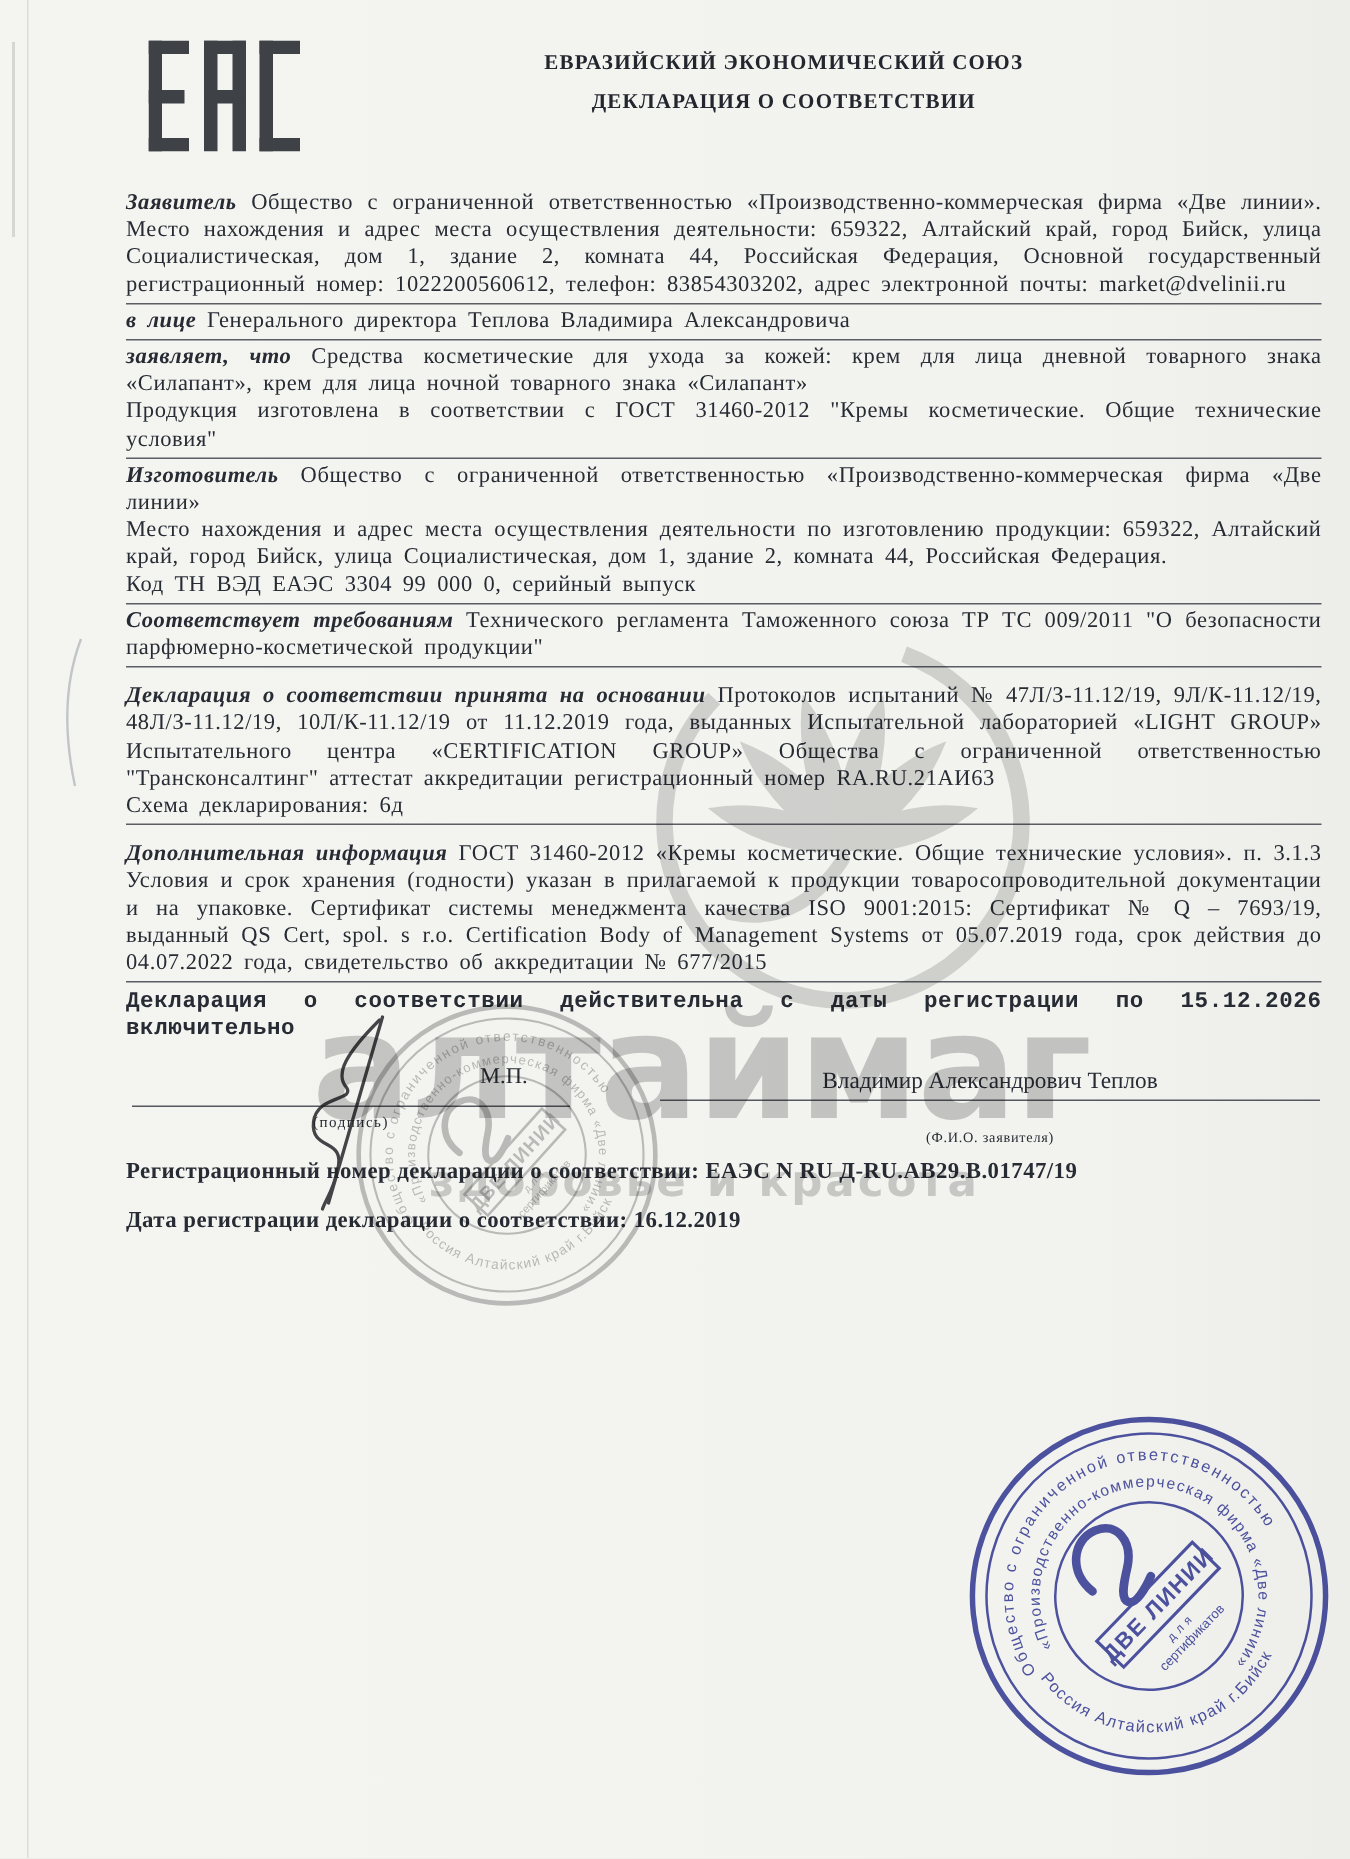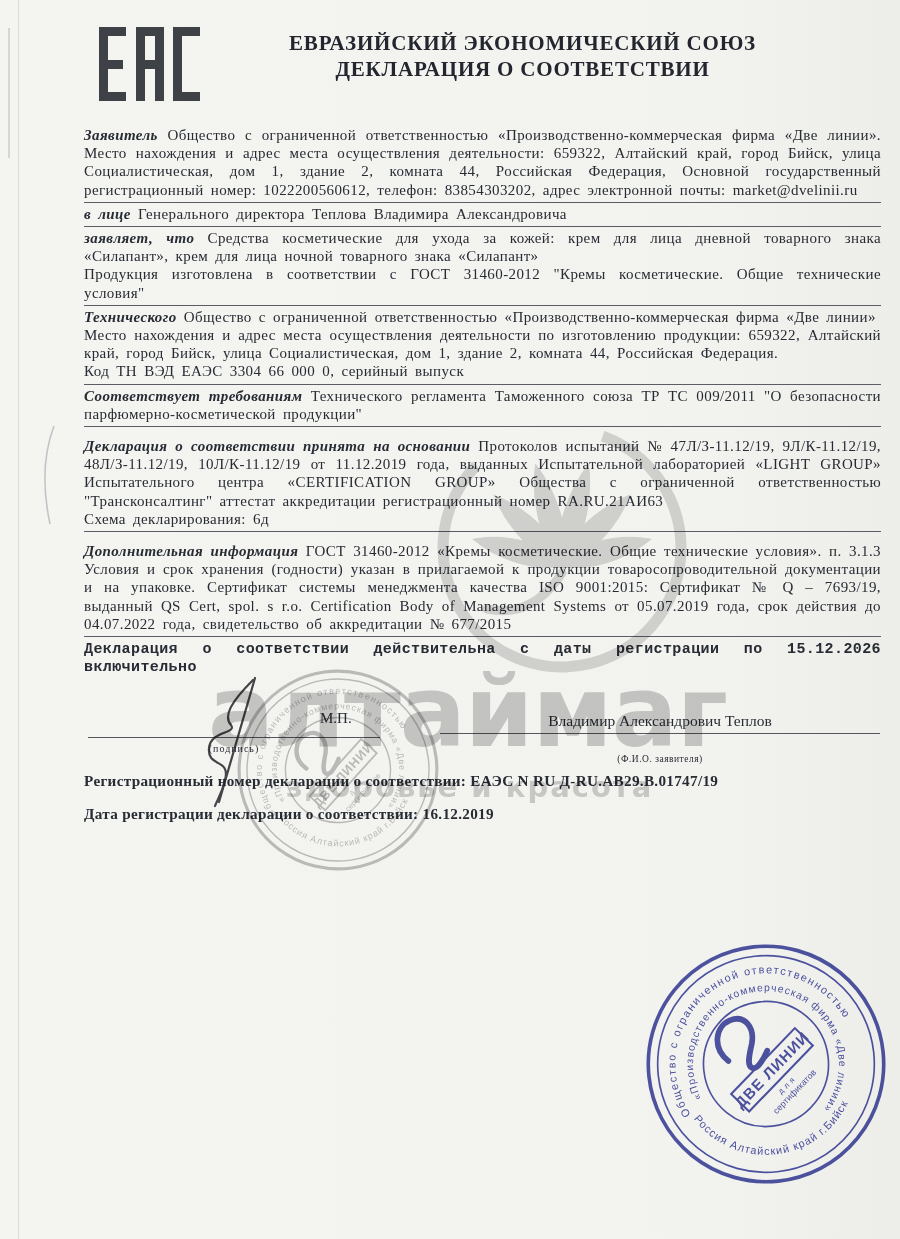--- a/index.html
+++ b/index.html
@@ -5,21 +5,21 @@
   html,body{margin:0;padding:0;background:#e9e9e6;}
   .page{position:relative;width:900px;height:1239px;overflow:hidden;
         background:linear-gradient(90deg,#f4f4f1 0%,#f2f2ef 80%,#ededea 100%);
         font-family:"Liberation Serif",serif;color:#272b33;}
   .fold{position:absolute;left:18px;top:0;width:1px;height:100%;background:#dddcd7;}
   .edgeTick{position:absolute;left:8px;top:28px;width:2px;height:130px;background:#b9b9b4;opacity:.5;}
 
   
   .eac{position:absolute;left:99px;top:27px;}
   .titles{position:absolute;left:215px;top:30px;width:615px;text-align:center;
-          font-weight:bold;font-size:21px;line-height:26px;letter-spacing:.8px;color:#23262e;}
+          font-weight:bold;font-size:14px;line-height:26px;letter-spacing:.8px;color:#23262e;}
 
   
   .doc{position:absolute;left:84px;top:124px;width:797px;z-index:2;
        font-size:15px;line-height:18.2px;letter-spacing:.4px;word-spacing:3px;
        text-align:justify;color:#272b33;}
   .doc p{margin:0;}
   .sec{padding:2px 0 3px;border-bottom:1px solid #5a5d63;}
   .sec:last-child{border-bottom:none;font-family:Liberation Mono, monospace;}
   .lbl{font-weight:bold;font-style:italic;}
   .lbl::after{content:"\00a0";}
@@ -100,23 +100,23 @@
       <p><b class="lbl">Заявитель</b><span>Общество с ограниченной ответственностью «Производственно-коммерческая фирма «Две линии». Место нахождения и адрес места осуществления деятельности: 659322, Алтайский край, город Бийск, улица Социалистическая, дом 1, здание 2, комната 44, Российская Федерация, Основной государственный регистрационный номер: 1022200560612, телефон: 83854303202, адрес электронной почты: market@dvelinii.ru</span></p>
     </div>
     <div class="sec" id="sec-inperson">
       <p><b class="lbl">в лице</b><span>Генерального директора Теплова Владимира Александровича</span></p>
     </div>
     <div class="sec" id="sec-declares">
       <p><b class="lbl">заявляет, что</b><span>Средства косметические для ухода за кожей: крем для лица дневной товарного знака «Силапант», крем для лица ночной товарного знака «Силапант»</span></p>
       <p><span>Продукция изготовлена в соответствии с ГОСТ 31460-2012 "Кремы косметические. Общие технические условия"</span></p>
     </div>
     <div class="sec" id="sec-manufacturer">
-      <p><b class="lbl">Технического</b><span>Общество с ограниченной ответственностью «Производственно-коммерческая фирма «Две линии»</span></p>
+      <p><b class="lbl">Изготовитель</b><span>Общество с ограниченной ответственностью «Производственно-коммерческая фирма «Две линии»</span></p>
       <p><span>Место нахождения и адрес места осуществления деятельности по изготовлению продукции: 659322, Алтайский край, город Бийск, улица Социалистическая, дом 1, здание 2, комната 44, Российская Федерация.</span></p>
-      <p><span>Код ТН ВЭД ЕАЭС 3304 66 000 0, серийный выпуск</span></p>
+      <p><span>Код ТН ВЭД ЕАЭС 3304 99 000 0, серийный выпуск</span></p>
     </div>
     <div class="sec" id="sec-complies">
       <p><b class="lbl">Соответствует требованиям</b><span>Технического регламента Таможенного союза ТР ТС 009/2011 "О безопасности парфюмерно-косметической продукции"</span></p>
     </div>
     <div class="sec" id="sec-basis">
       <p><b class="lbl">Декларация о соответствии принята на основании</b><span>Протоколов испытаний № 47Л/З-11.12/19, 9Л/К-11.12/19, 48Л/З-11.12/19, 10Л/К-11.12/19 от 11.12.2019 года, выданных Испытательной лабораторией «LIGHT GROUP» Испытательного центра «CERTIFICATION GROUP» Общества с ограниченной ответственностью "Трансконсалтинг" аттестат аккредитации регистрационный номер RA.RU.21АИ63</span></p>
       <p><span>Схема декларирования: 6д</span></p>
     </div>
     <div class="sec" id="sec-additional">
       <p><b class="lbl">Дополнительная информация</b><span>ГОСТ 31460-2012 «Кремы косметические. Общие технические условия». п. 3.1.3 Условия и срок хранения (годности) указан в прилагаемой к продукции товаросопроводительной документации и на упаковке. Сертификат системы менеджмента качества ISO 9001:2015: Сертификат № Q – 7693/19, выданный QS Cert, spol. s r.o. Certification Body of Management Systems от 05.07.2019 года, срок действия до 04.07.2022 года, свидетельство об аккредитации № 677/2015</span></p>

